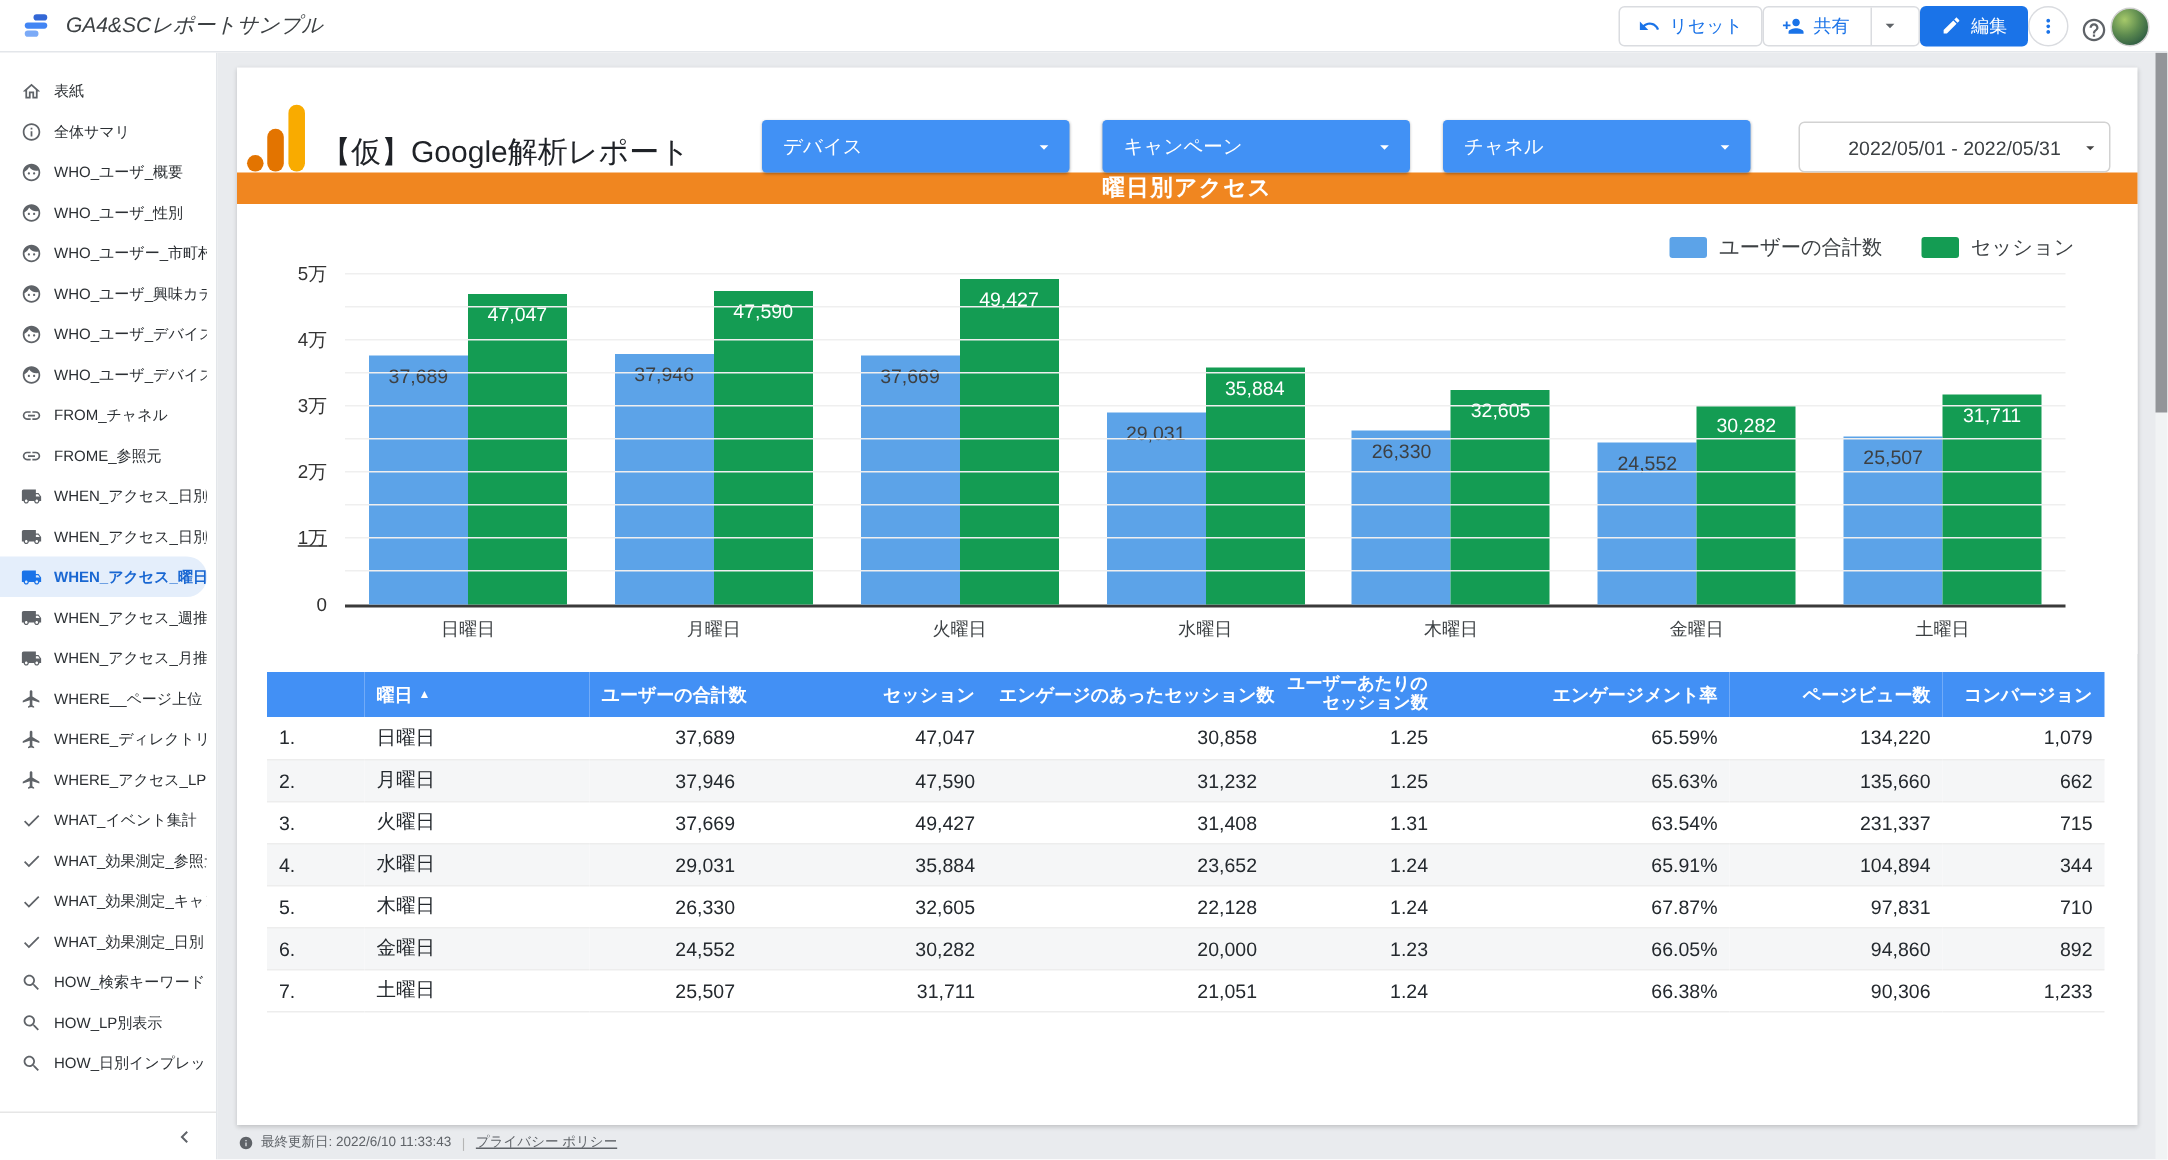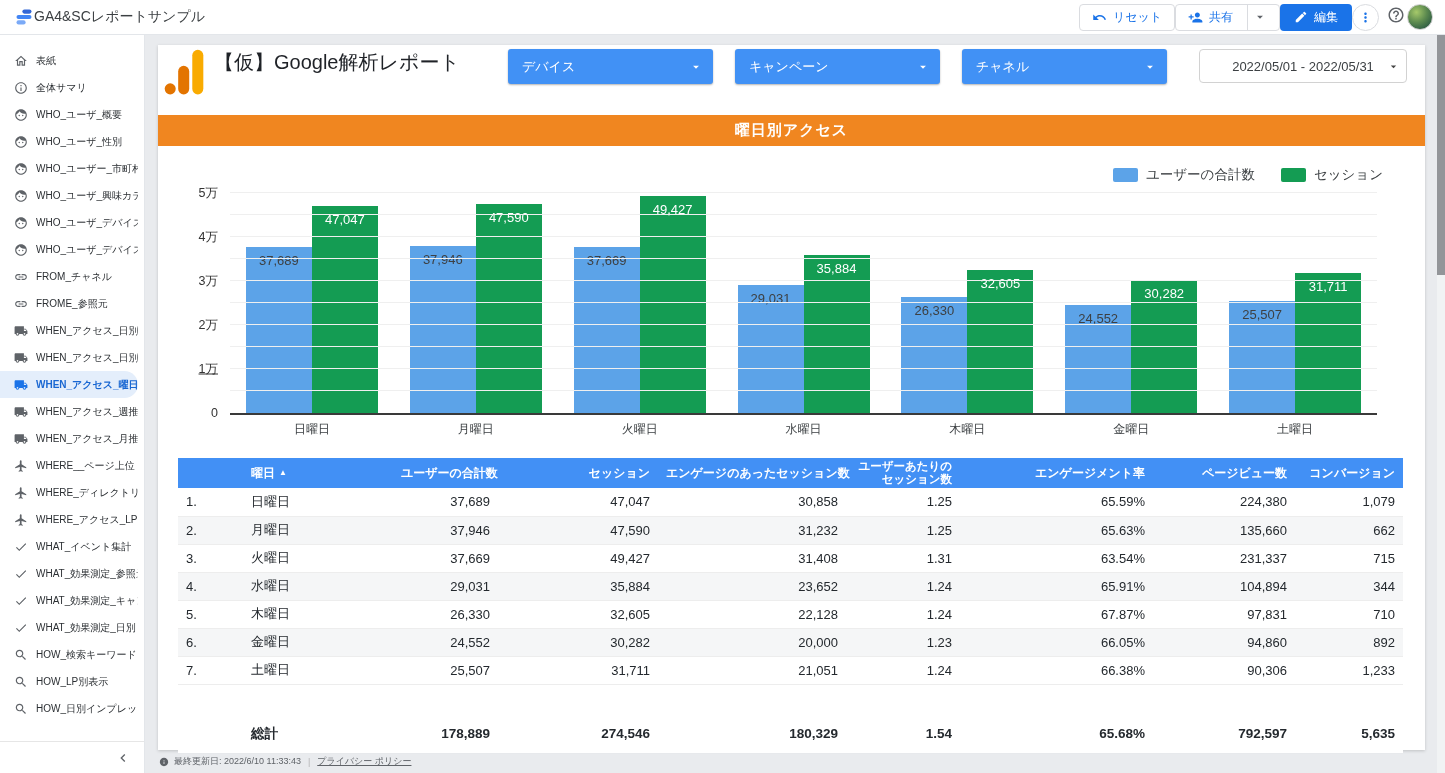--- a/index.html
+++ b/index.html
@@ -3,22 +3,22 @@
 <meta charset="utf-8">
 <style>
   * { box-sizing: border-box; margin: 0; padding: 0; }
   html,body { width:1445px; height:773px; overflow:hidden;
     font-family:"Liberation Sans","DejaVu Sans",sans-serif; background:#fff; }
 
   
   .app-bar { height:35px; display:flex; align-items:center; padding:0 12px 0 14px;
     background:#fff; border-bottom:1px solid #e3e6ea; position:relative; z-index:5; }
   .ls-logo { width:20px; height:20px; }
-  .app-title { font-size:14px; color:#3c4043; }
-  .bar-right { margin-left:auto; display:flex; align-items:flex-start; gap:0; }
+  .app-title { margin-left:10px; font-size:14px; color:#3c4043;font-style:italic; }
+  .bar-right { margin-left:auto; display:flex; align-items:flex-end; gap:0; }
   .btn-outline { display:inline-flex; align-items:center; gap:6px; height:27px; padding:0 12px;
     border:1px solid #dadce0; border-radius:4px; background:#fff; color:#1a73e8;
     font-size:12px; cursor:pointer; white-space:nowrap; }
   .btn-outline svg { width:15px; height:15px; fill:#1a73e8; }
   .split-caret { display:inline-flex; align-items:center; margin-left:8px; padding-left:5px;
     border-left:1px solid #dadce0; height:100%; }
   .split-caret svg { width:14px; height:14px; fill:#5f6368; }
   .btn-primary { display:inline-flex; align-items:center; gap:6px; height:27px; padding:0 14px;
     border:none; border-radius:4px; background:#1a73e8; color:#fff; font-size:12px; cursor:pointer; }
   .btn-primary svg { width:14px; height:14px; fill:#fff; }
@@ -45,35 +45,35 @@
   .sidebar-foot { height:32px; border-top:1px solid #e6e6e6; display:flex; align-items:center;
     justify-content:flex-end; padding-right:10px; }
   .collapse-btn { width:22px; height:22px; display:grid; place-items:center; cursor:pointer; }
   .collapse-btn svg { width:16px; height:16px; fill:#5f6368; }
 
   .main { flex:1; background:#e9ebee; position:relative; display:flex; flex-direction:column; }
   .canvas { margin:10px 20px 0 13px; height:705px; background:#fff;
     box-shadow:0 1px 3px rgba(0,0,0,.18); position:relative; }
 
   
-  .report-header { height:70px; display:flex; align-items:flex-start; padding:4px 18px 0 6px; }
+  .report-header { height:70px; display:flex; align-items:flex-end; padding:4px 18px 0 6px; }
   .ga-logo { width:40px; height:46px; flex:none; }
   .report-title { margin-left:10px; font-size:20px; color:#1f2227; white-space:nowrap; }
   .filters { margin-left:auto; display:flex; gap:22px; }
   .filter-btn { width:205px; height:35px; background:var(--filter-blue,#4191f5); color:#fff;
     border:none; border-radius:3px; display:flex; align-items:center; justify-content:space-between;
     padding:0 10px 0 14px; font-size:13px; cursor:pointer; box-shadow:0 1px 2px rgba(0,0,0,.3); }
   .filter-btn svg { width:14px; height:14px; fill:#fff; }
   .date-box { margin-left:32px; width:208px; height:34px; background:#fff; border:1px solid #d2d2d2;
     border-radius:4px; display:flex; align-items:center; justify-content:center; position:relative;
     font-size:13px; color:#3c4043; cursor:pointer; }
   .date-box svg { width:13px; height:13px; fill:#444; position:absolute; right:6px; top:10px; }
 
   
-  .banner { height:31px; background:var(--banner-orange,#F08620); color:#fff; font-weight:bold;
+  .banner { height:21px; background:var(--banner-orange,#F08620); color:#fff; font-weight:bold;
     font-size:15px; display:grid; place-items:center; letter-spacing:1px; }
 
   
   .chart { position:relative; height:300px; background:#fff; }
   .legend { position:absolute; top:20px; right:42px; display:flex; gap:26px; z-index:3; }
   .legend-item { display:flex; align-items:center; font-size:13.5px; color:#3c4043; }
   .swatch { width:25px; height:14px; border-radius:2px; margin-right:8px; }
   .plot { position:absolute; left:72px; right:48px; top:47px; bottom:31px;
     border-bottom:2px solid #3a3a3a; }
   .grid-line { position:absolute; left:0; right:0; height:1px; background:#efefef; }
@@ -541,21 +541,21 @@
             </thead>
           <tbody>
               <tr class="">
                 <td class="al">1.</td>
                 <td class="al">日曜日</td>
                 <td class="ar">37,689</td>
                 <td class="ar">47,047</td>
                 <td class="ar">30,858</td>
                 <td class="ar">1.25</td>
                 <td class="ar">65.59%</td>
-                <td class="ar">224,380</td>
+                <td class="ar">134,220</td>
                 <td class="ar">1,079</td>
               </tr>
               <tr class="alt">
                 <td class="al">2.</td>
                 <td class="al">月曜日</td>
                 <td class="ar">37,946</td>
                 <td class="ar">47,590</td>
                 <td class="ar">31,232</td>
                 <td class="ar">1.25</td>
                 <td class="ar">65.63%</td>
@@ -610,31 +610,20 @@
                 <td class="al">7.</td>
                 <td class="al">土曜日</td>
                 <td class="ar">25,507</td>
                 <td class="ar">31,711</td>
                 <td class="ar">21,051</td>
                 <td class="ar">1.24</td>
                 <td class="ar">66.38%</td>
                 <td class="ar">90,306</td>
                 <td class="ar">1,233</td>
               </tr>
-              <tr class="total-row">
-                <td class="al"></td>
-                <td class="al">総計</td>
-                <td class="ar">178,889</td>
-                <td class="ar">274,546</td>
-                <td class="ar">180,329</td>
-                <td class="ar">1.54</td>
-                <td class="ar">65.68%</td>
-                <td class="ar">792,597</td>
-                <td class="ar">5,635</td>
-              </tr>
             </tbody>
         </table>
       </div>
     </div>
 
     <div class="page-footer">
       <svg viewBox="0 0 24 24">
           <path d="M12 2C6.48 2 2 6.48 2 12s4.48 10 10 10 10-4.48 10-10S17.52 2 12 2zm1 15h-2v-6h2v6zm0-8h-2V7h2v2z"></path>
         </svg>
       <span>最終更新日: 2022/6/10 11:33:43</span>

